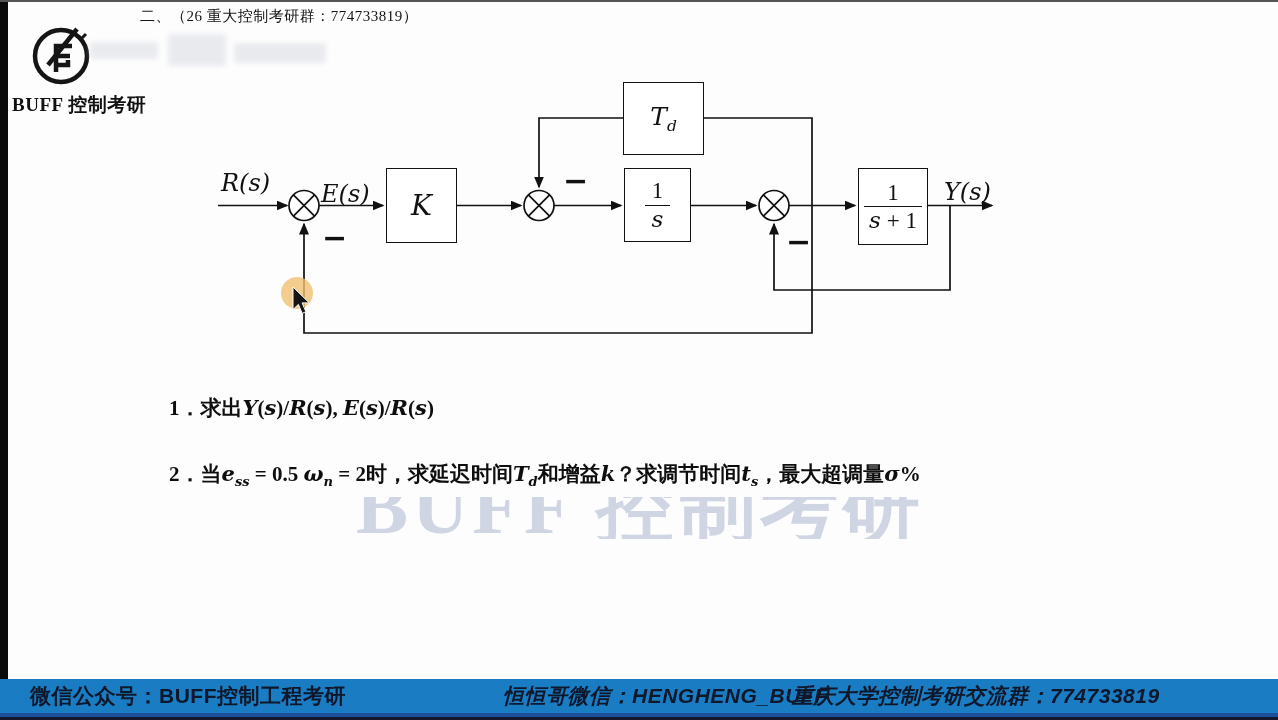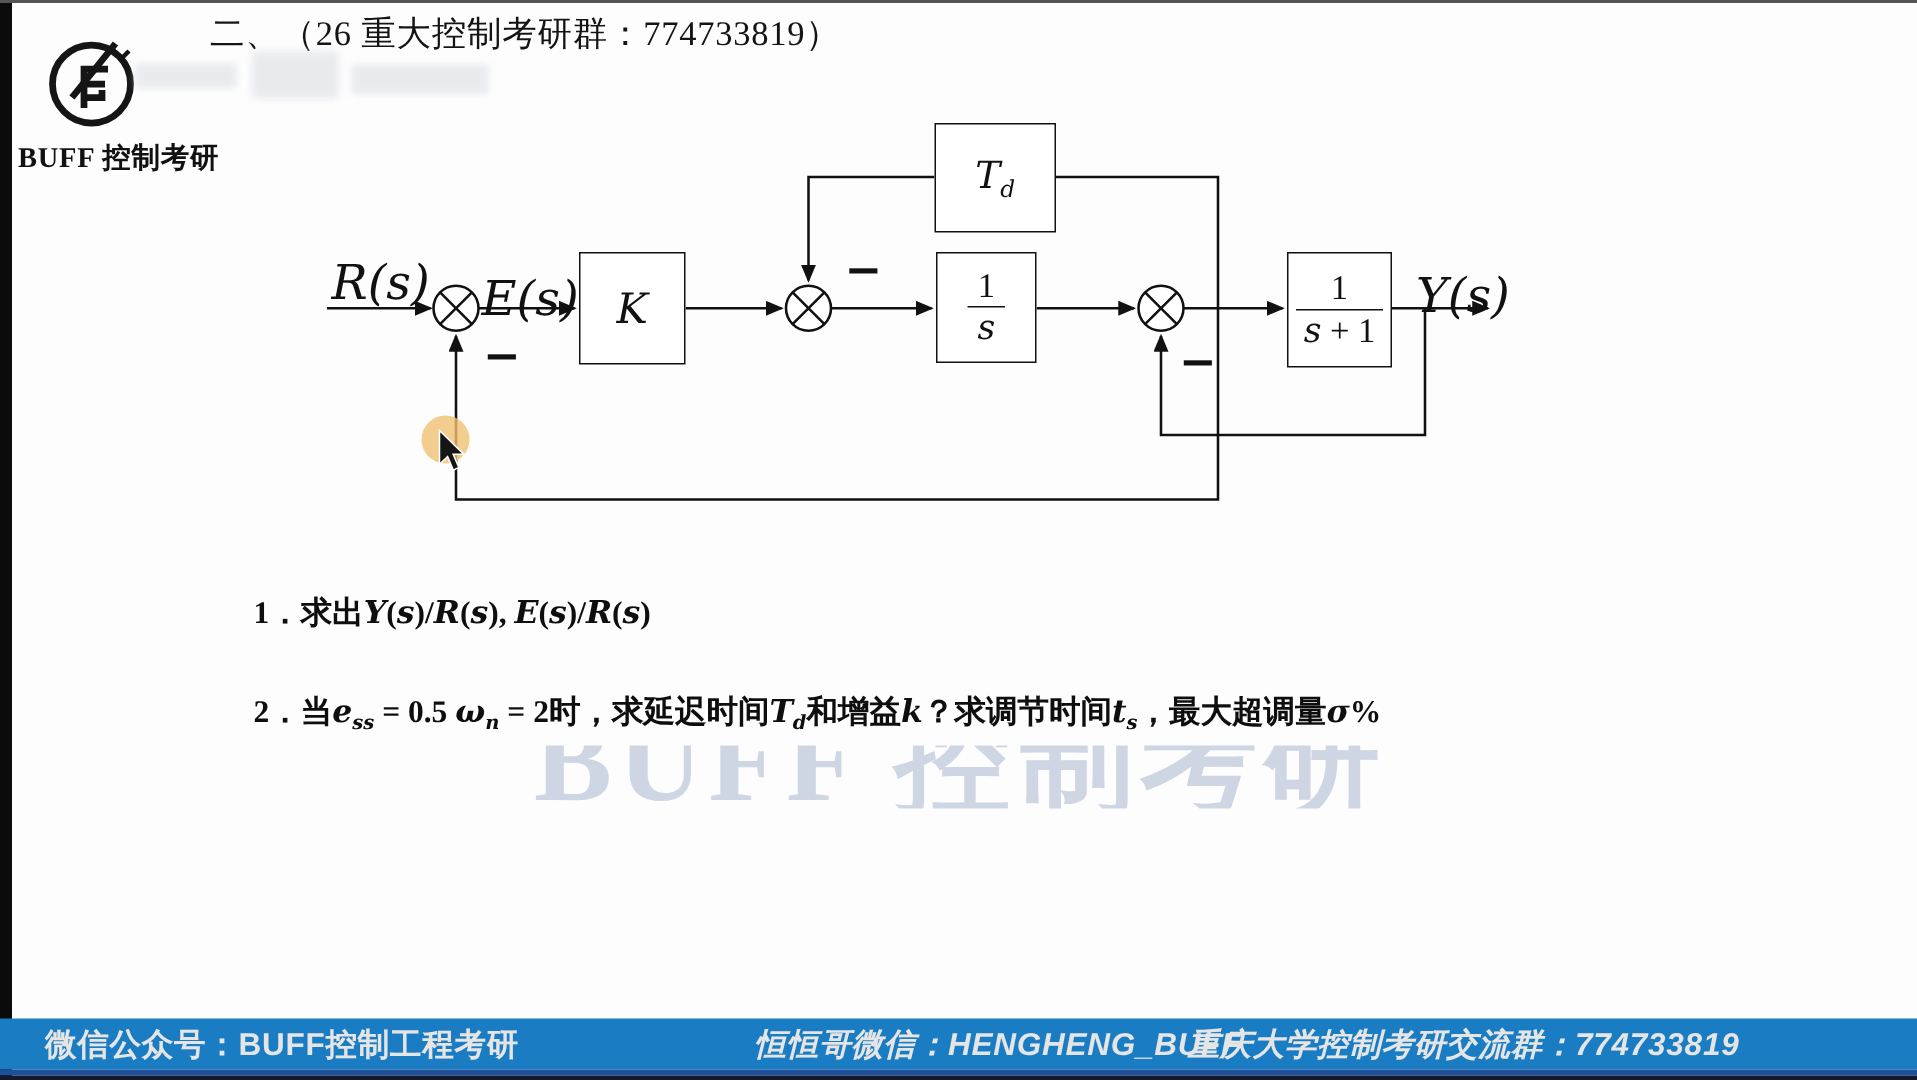--- a/index.html
+++ b/index.html
@@ -9,49 +9,49 @@
     font-family:"Liberation Serif","DejaVu Serif",serif;color:#111;
   }
   .abs{position:absolute;}
   
   .edge-left{left:0;top:0;width:8px;height:720px;background:#0b0b0b;}
   .edge-top{left:0;top:0;width:1278px;height:2px;background:#555;}
   
   .logo-mark{left:22px;top:16px;width:78px;height:78px;}
   .logo-text{left:12px;top:92px;width:160px;font-weight:bold;font-size:19px;letter-spacing:.5px;}
   
-  .page-title{left:140px;top:7px;font-size:23px;color:#141414;letter-spacing:.5px;white-space:nowrap;}
+  .page-title{left:140px;top:7px;font-size:15px;color:#141414;letter-spacing:.5px;white-space:nowrap;}
   
   .wm-blob{background:#d9dce3;filter:blur(2.5px);opacity:.55;border-radius:3px;}
   
   svg.wires{left:0;top:0;width:1278px;height:720px;}
   .block{
     position:absolute;background:#fff;border:1.7px solid #111;box-sizing:border-box;
     display:flex;align-items:center;justify-content:center;text-align:center;
   }
   .mi{font-style:italic;font-family:"DejaVu Serif","Liberation Serif",serif;}
   sub.mi{font-size:.62em;}
   .gain-label{font-size:28px;}
   .td-label{font-size:25px;}
   .frac{display:flex;flex-direction:column;align-items:stretch;text-align:center;font-size:23px;line-height:1.18;}
   .fnum{border-bottom:1.6px solid #111;padding:0 7px;}
   .fden{padding:0 5px;white-space:nowrap;}
-  .siglabel{position:absolute;font-size:32px;white-space:nowrap;}
+  .siglabel{position:absolute;font-size:24px;white-space:nowrap;}
   .minus{position:absolute;font-weight:bold;font-size:30px;line-height:1;font-family:"DejaVu Sans",sans-serif;}
   
   .q{position:absolute;font-size:21px;white-space:nowrap;color:#0e0e0e;font-weight:bold;}
   
   .big-wm-clip{left:356px;top:497px;width:680px;height:42px;overflow:hidden;}
   .big-wm-text{position:absolute;left:0;top:-42px;font-weight:bold;font-size:78px;
     letter-spacing:4px;color:#c7cfdf;white-space:nowrap;opacity:.85;}
   
   .footer{left:0;top:679px;width:1278px;height:34px;background:#1a7cc2;}
   .footer-stripe{left:0;top:713px;width:1278px;height:4px;background:#1d509b;}
   .footer-bottom{left:0;top:717px;width:1278px;height:3px;background:#14172e;}
-  .footer-item{position:absolute;top:3px;color:#e5e5e5;font-weight:bold;font-size:21px;
+  .footer-item{position:absolute;top:3px;color:#0f172a;font-weight:bold;font-size:21px;
     font-family:"Liberation Sans","DejaVu Sans",sans-serif;white-space:nowrap;letter-spacing:.5px;}
   .fi-0{left:30px;} .fi-1{left:503px;font-style:italic;} .fi-2{left:792px;font-style:italic;}
 </style>
 </head>
 <body>
 
 <div class="abs edge-left"></div>
 <div class="abs edge-top"></div>
 
 <svg class="abs logo-mark" viewBox="0 0 78 78">

